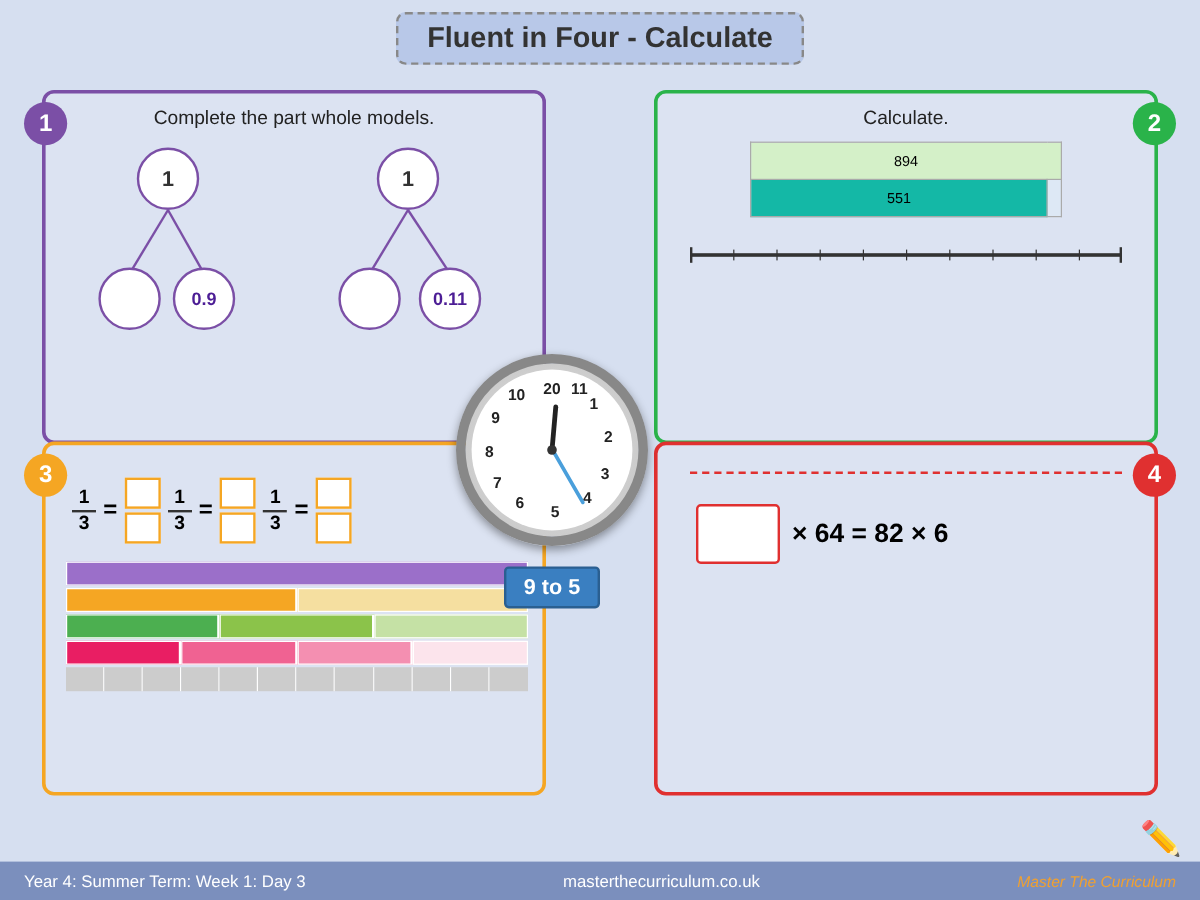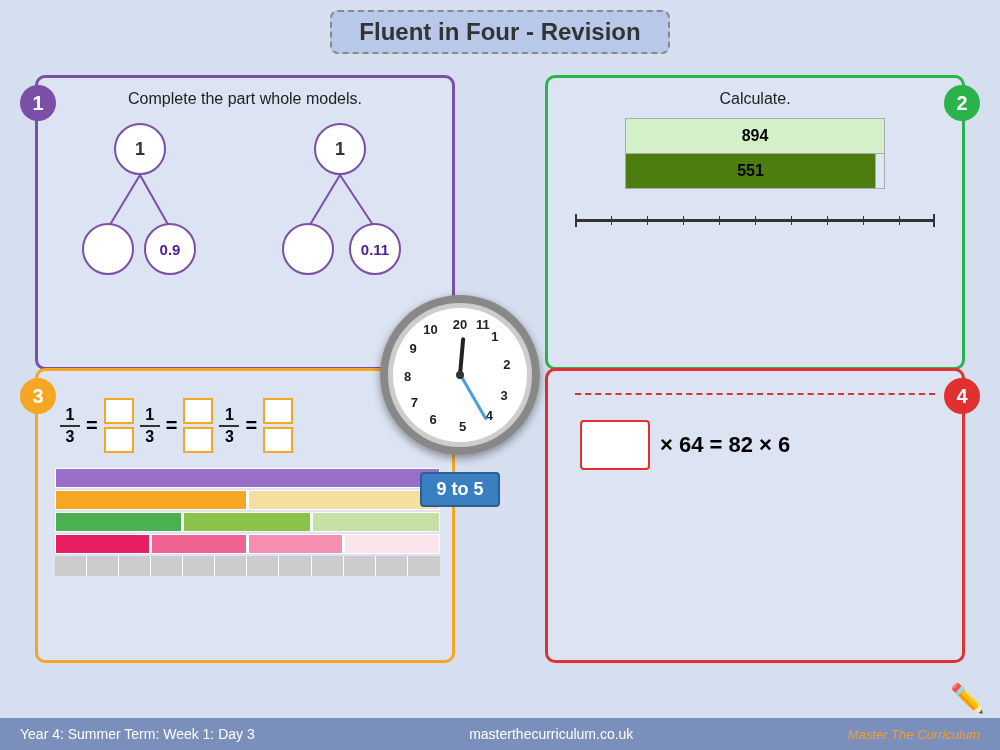--- a/index.html
+++ b/index.html
@@ -141,25 +141,25 @@
     
     .calc-table {
       border-collapse: collapse;
       margin: 10px auto;
       width: 260px;
     }
     .calc-table td {
       border: 1px solid #aaa;
       padding: 8px 0;
       text-align: center;
-      font-size: 16px;
-      font-weight: bold;
+      font-size: 12px;
+      font-weight: normal;
     }
     .calc-top { background: #d4f0c8; }
-    .calc-bottom-left { background: #4d7c0f; }
+    .calc-bottom-left { background: #14b8a6; }
     .calc-bottom-right { background: #dde8f5; }
 
     
     .fraction-row {
       display: flex;
       align-items: center;
       gap: 6px;
       margin: 15px 0 0 10px;
       flex-wrap: wrap;
     }
@@ -328,21 +328,21 @@
       position: absolute;
       bottom: 35px;
       right: 15px;
       font-size: 28px;
       z-index: 5;
     }
   </style>
 </head>
 <body>
 
-<div class="title-bar">Fluent in Four - Revision</div>
+<div class="title-bar">Fluent in Four - Calculate</div>
 
 <div class="badge badge-1">1</div>
 
 <div class="badge badge-2">2</div>
 
 <div class="badge badge-3">3</div>
 
 <div class="badge badge-4">4</div>
 
 <div class="section section-1">

